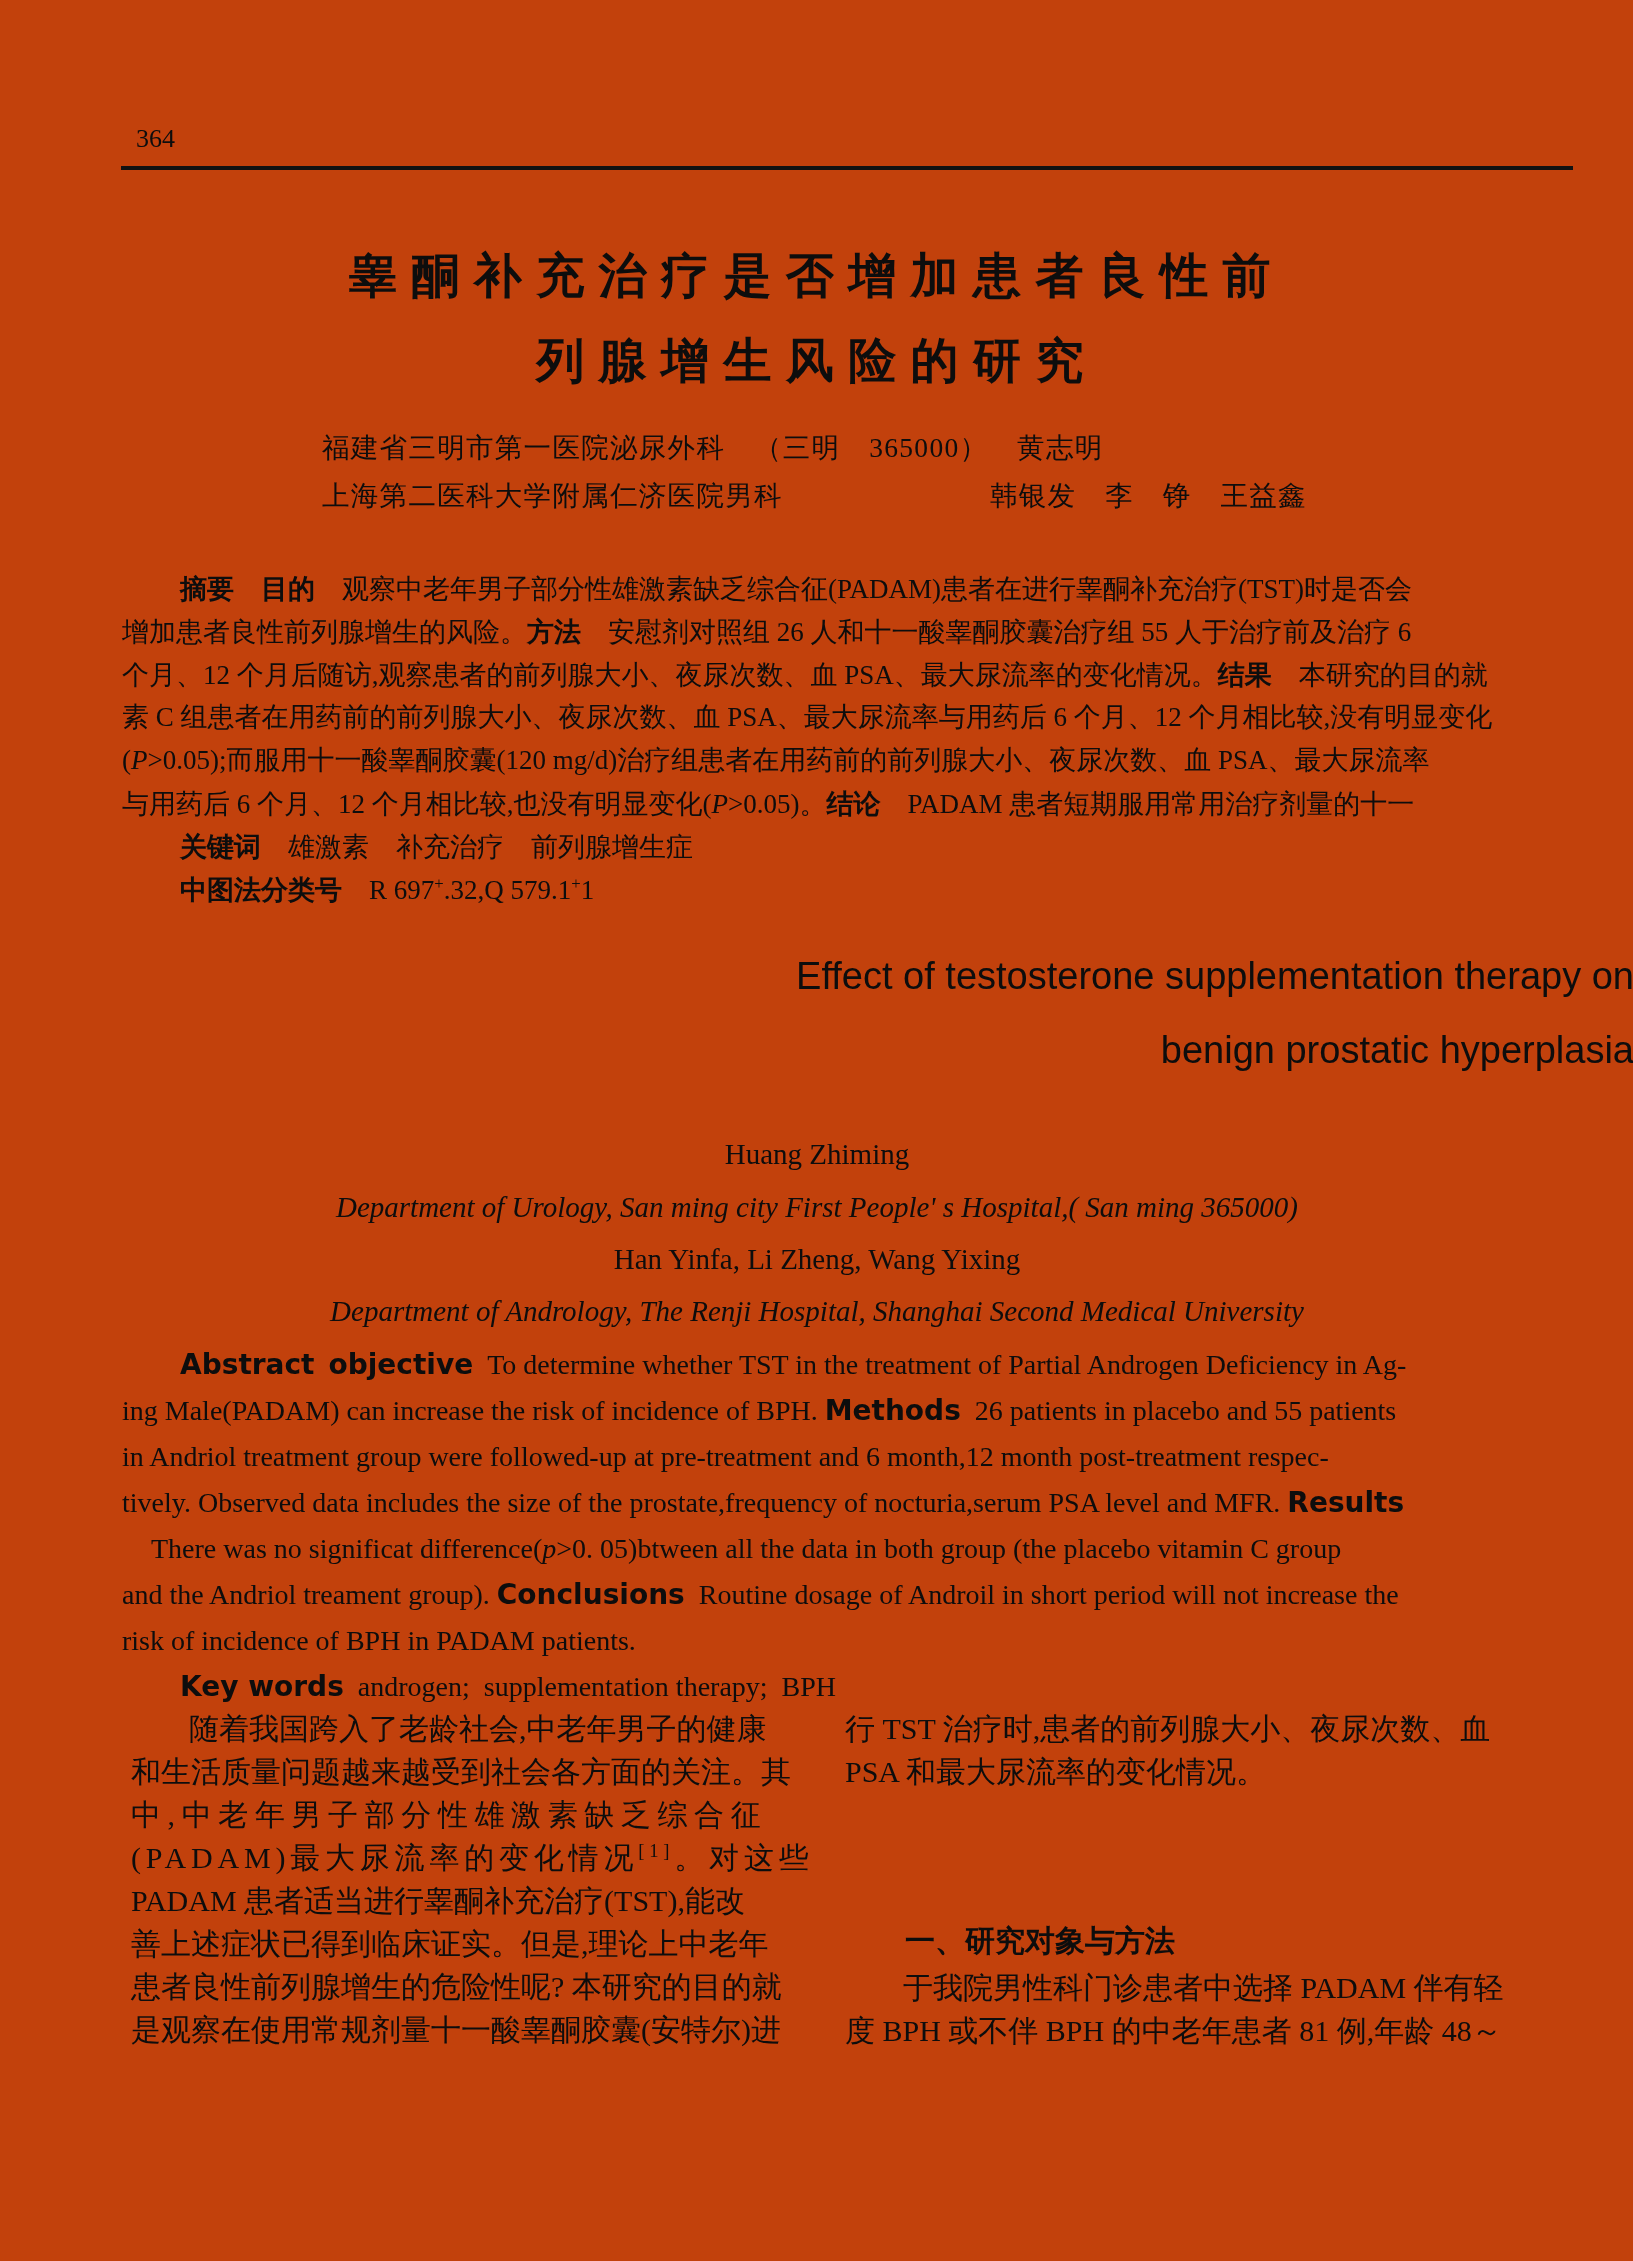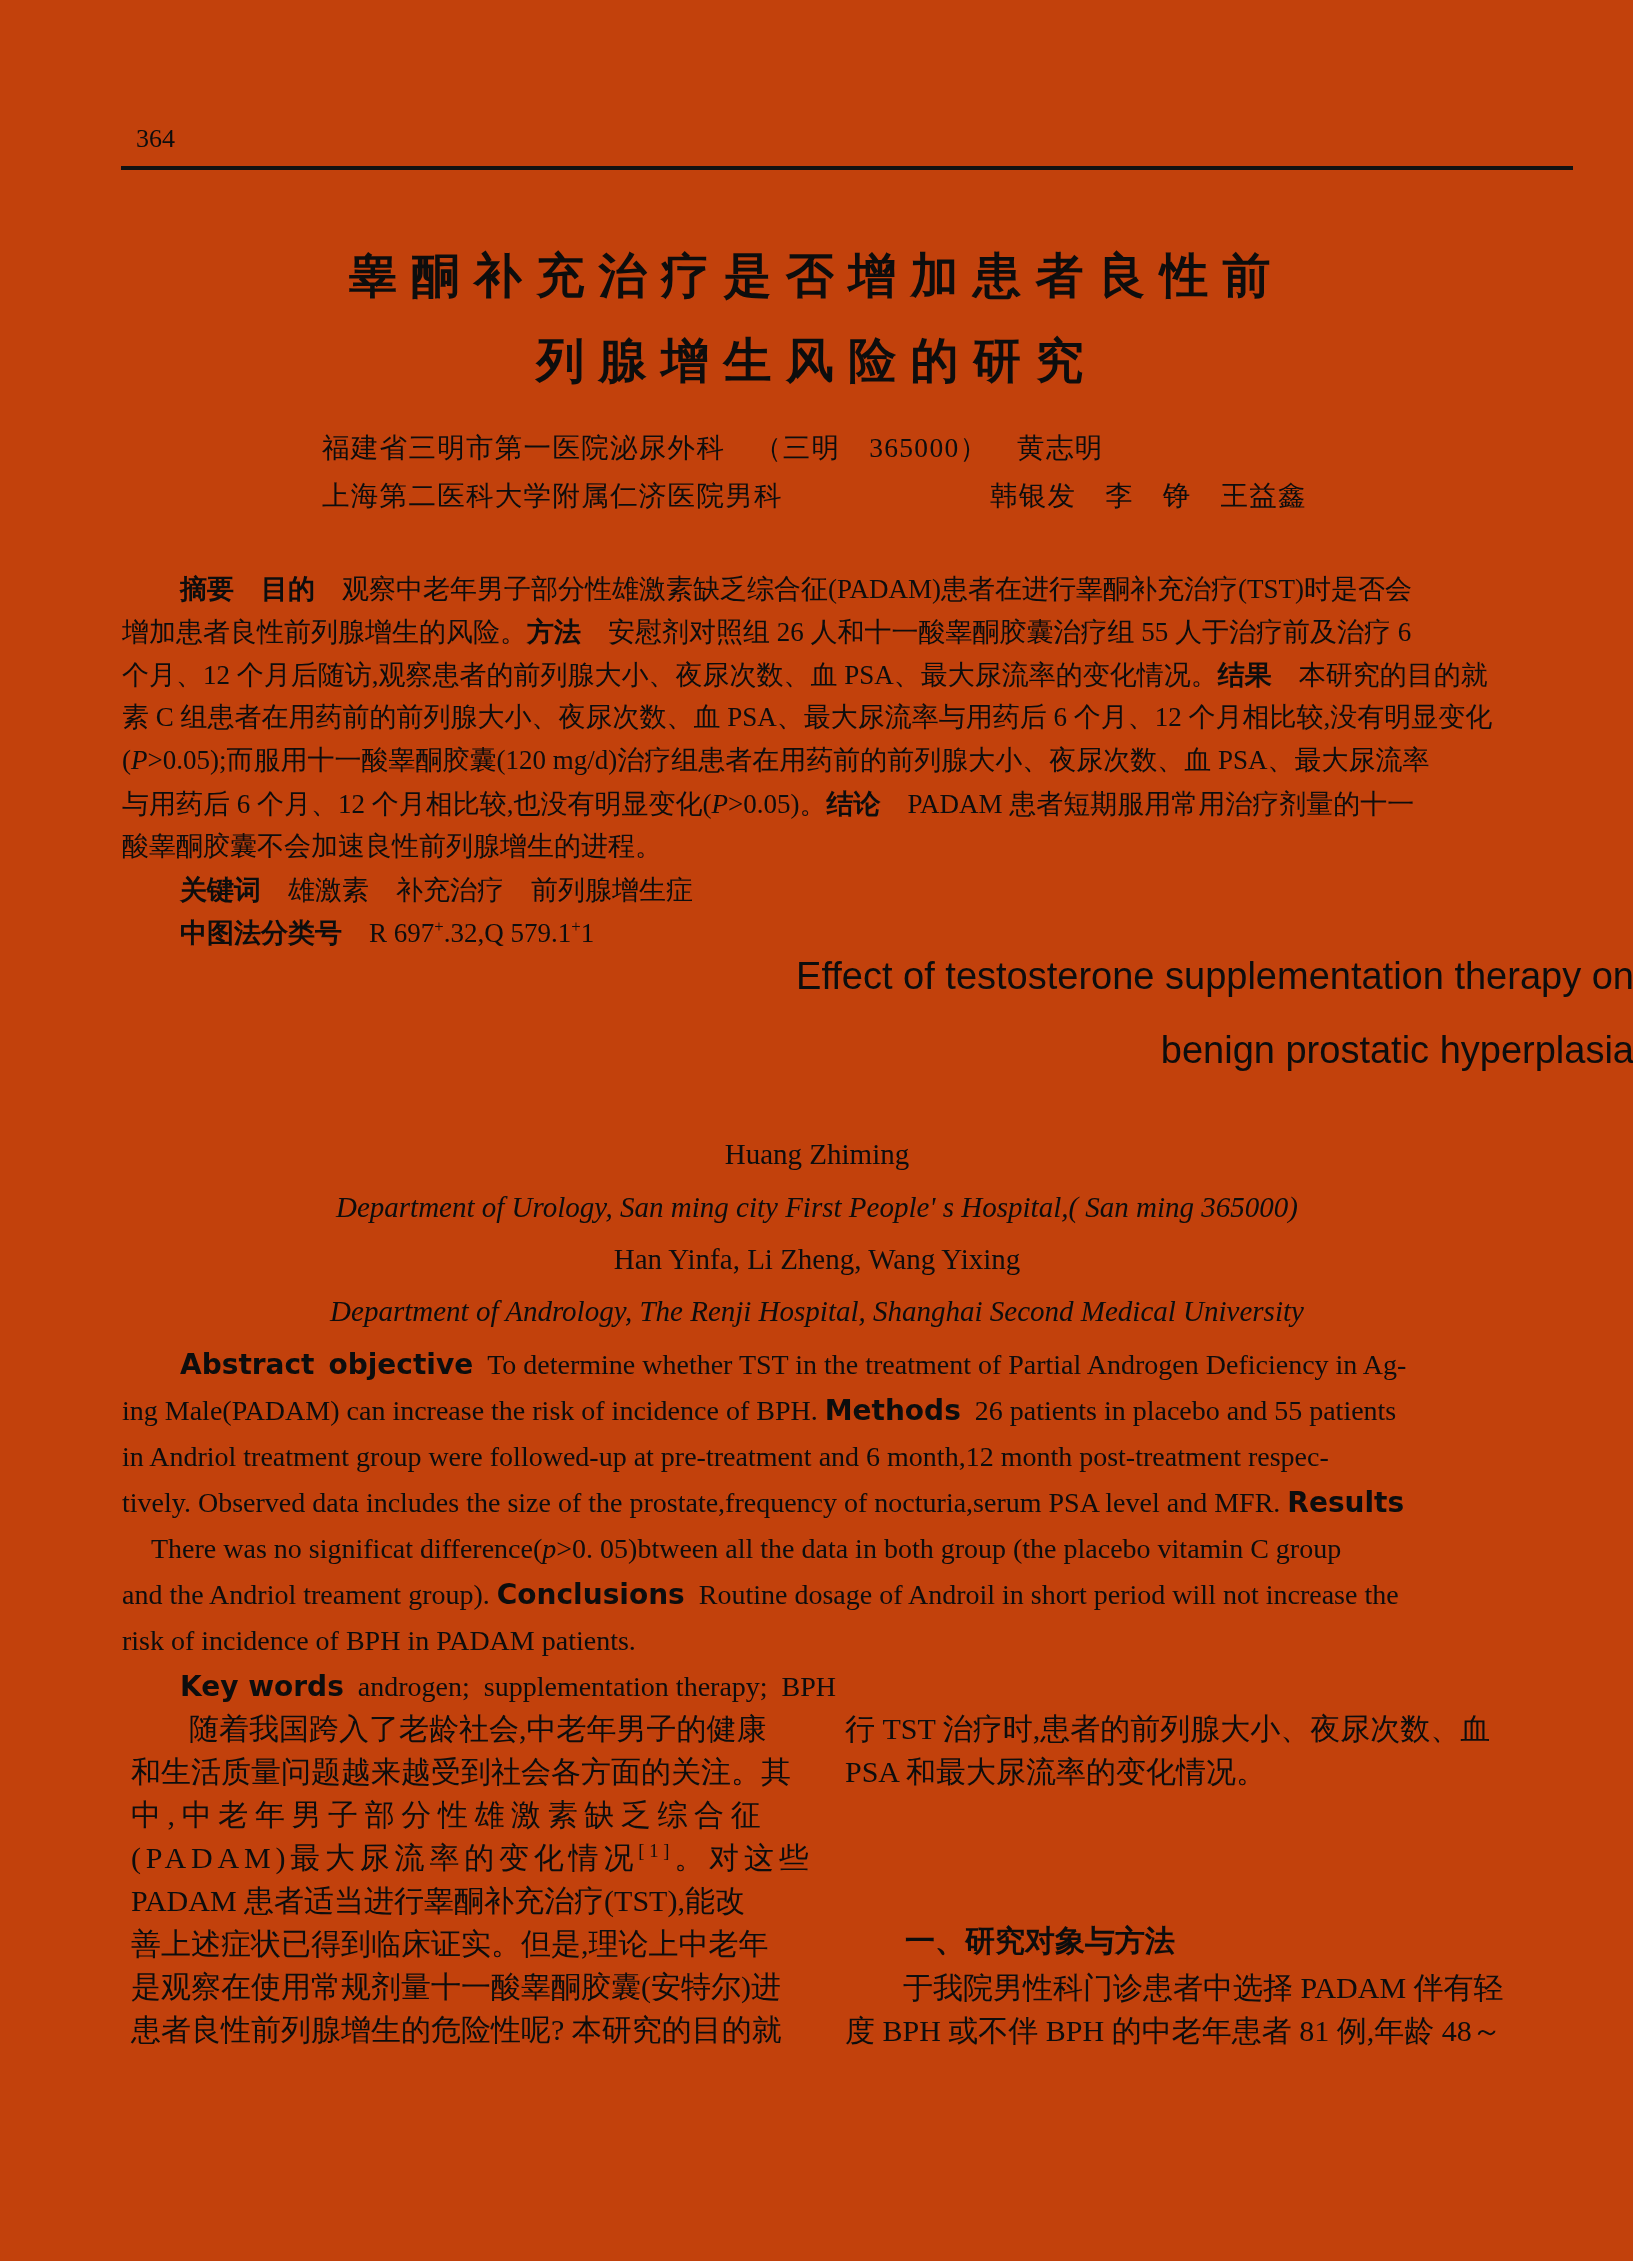--- a/index.html
+++ b/index.html
@@ -70,21 +70,20 @@
   <div class="abs affil a2l">上海第二医科大学附属仁济医院男科</div>
   <div class="abs affil a2r">韩银发　李　铮　王益鑫</div>
 
   <div class="abs abs-zh">
     <div class="line indent2"><span class="b">摘要</span><span>　</span><span class="b">目的</span><span>　观察中老年男子部分性雄激素缺乏综合征(PADAM)患者在进行睾酮补充治疗(TST)时是否会</span></div>
     <div class="line"><span>增加患者良性前列腺增生的风险。</span><span class="b">方法</span><span>　安慰剂对照组 26 人和十一酸睾酮胶囊治疗组 55 人于治疗前及治疗 6</span></div>
     <div class="line"><span>个月、12 个月后随访,观察患者的前列腺大小、夜尿次数、血 PSA、最大尿流率的变化情况。</span><span class="b">结果</span><span>　本研究的目的就</span></div>
     <div class="line"><span>素 C 组患者在用药前的前列腺大小、夜尿次数、血 PSA、最大尿流率与用药后 6 个月、12 个月相比较,没有明显变化</span></div>
     <div class="line"><span>(</span><span class="it">P</span><span>&gt;0.05);而服用十一酸睾酮胶囊(120 mg/d)治疗组患者在用药前的前列腺大小、夜尿次数、血 PSA、最大尿流率</span></div>
     <div class="line"><span>与用药后 6 个月、12 个月相比较,也没有明显变化(</span><span class="it">P</span><span>&gt;0.05)。</span><span class="b">结论</span><span>　PADAM 患者短期服用常用治疗剂量的十一</span></div>
-    <div class="line"><span>酸睾酮胶囊不会加速良性前列腺增生的进程。</span></div>
     <div class="line indent2"><span class="b">关键词</span><span>　雄激素　补充治疗　前列腺增生症</span></div>
     <div class="line indent2"><span class="b">中图法分类号</span><span>　R 697</span><sup>+</sup><span>.32,Q 579.1</span><sup>+</sup><span>1</span></div>
   </div>
 
   <div class="abs en-title t1">Effect of testosterone supplementation therapy on</div>
   <div class="abs en-title t2">benign prostatic hyperplasia</div>
 
   <div class="abs en-auth au1">Huang Zhiming</div>
   <div class="abs en-auth af1">Department of Urology, San ming city First People' s Hospital,( San ming 365000)</div>
   <div class="abs en-auth au2">Han Yinfa, Li Zheng, Wang Yixing</div>
@@ -101,22 +100,22 @@
     <div class="line indent2"><span class="b">Key words</span><span> androgen; supplementation therapy; BPH</span></div>
   </div>
 
   <div class="abs col col-left">
     <div class="line indent2"><span>随着我国跨入了老龄社会,中老年男子的健康</span></div>
     <div class="line"><span>和生活质量问题越来越受到社会各方面的关注。其</span></div>
     <div class="line spread"><span>中,中老年男子部分性雄激素缺乏综合征</span></div>
     <div class="line spread2"><span>(PADAM)最大尿流率的变化情况</span><sup>[1]</sup><span>。对这些</span></div>
     <div class="line"><span>PADAM 患者适当进行睾酮补充治疗(TST),能改</span></div>
     <div class="line"><span>善上述症状已得到临床证实。但是,理论上中老年</span></div>
+    <div class="line"><span>患者良性前列腺增生的危险性呢? 本研究的目的就</span></div>
     <div class="line"><span>是观察在使用常规剂量十一酸睾酮胶囊(安特尔)进</span></div>
-    <div class="line"><span>患者良性前列腺增生的危险性呢? 本研究的目的就</span></div>
   </div>
 
   <div class="abs col col-right-p1">
     <div class="line">行 TST 治疗时,患者的前列腺大小、夜尿次数、血</div>
     <div class="line">PSA 和最大尿流率的变化情况。</div>
   </div>
 
   <div class="abs sub-head">一、研究对象与方法</div>
 
   <div class="abs col col-right-p2">

